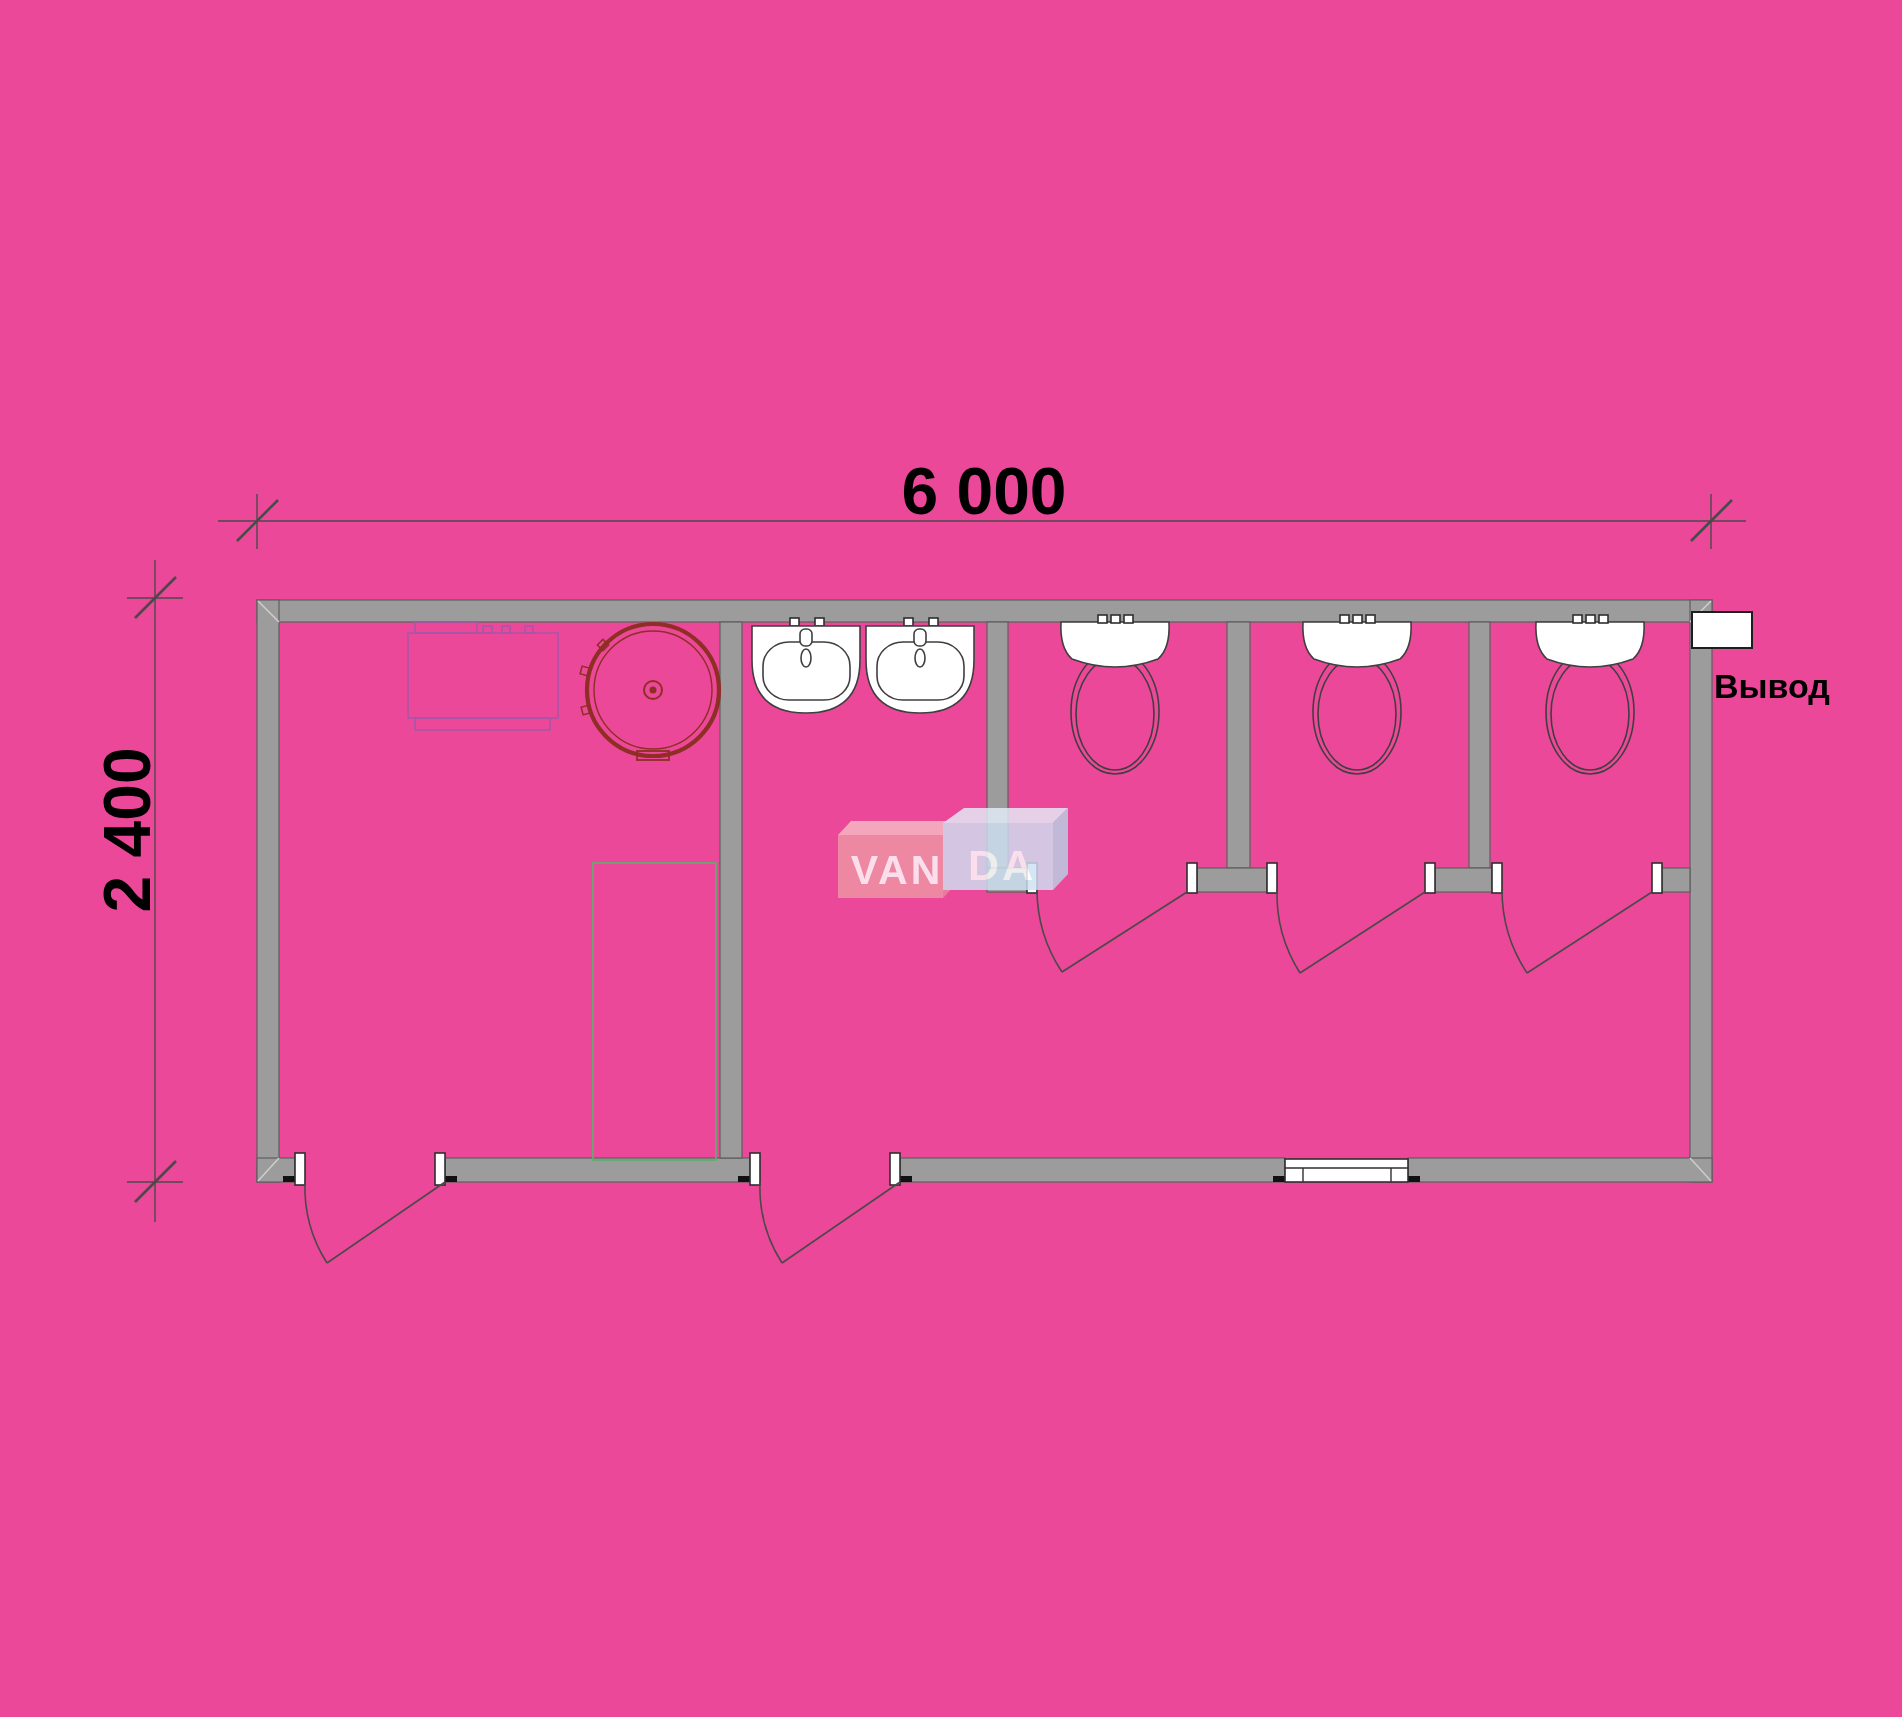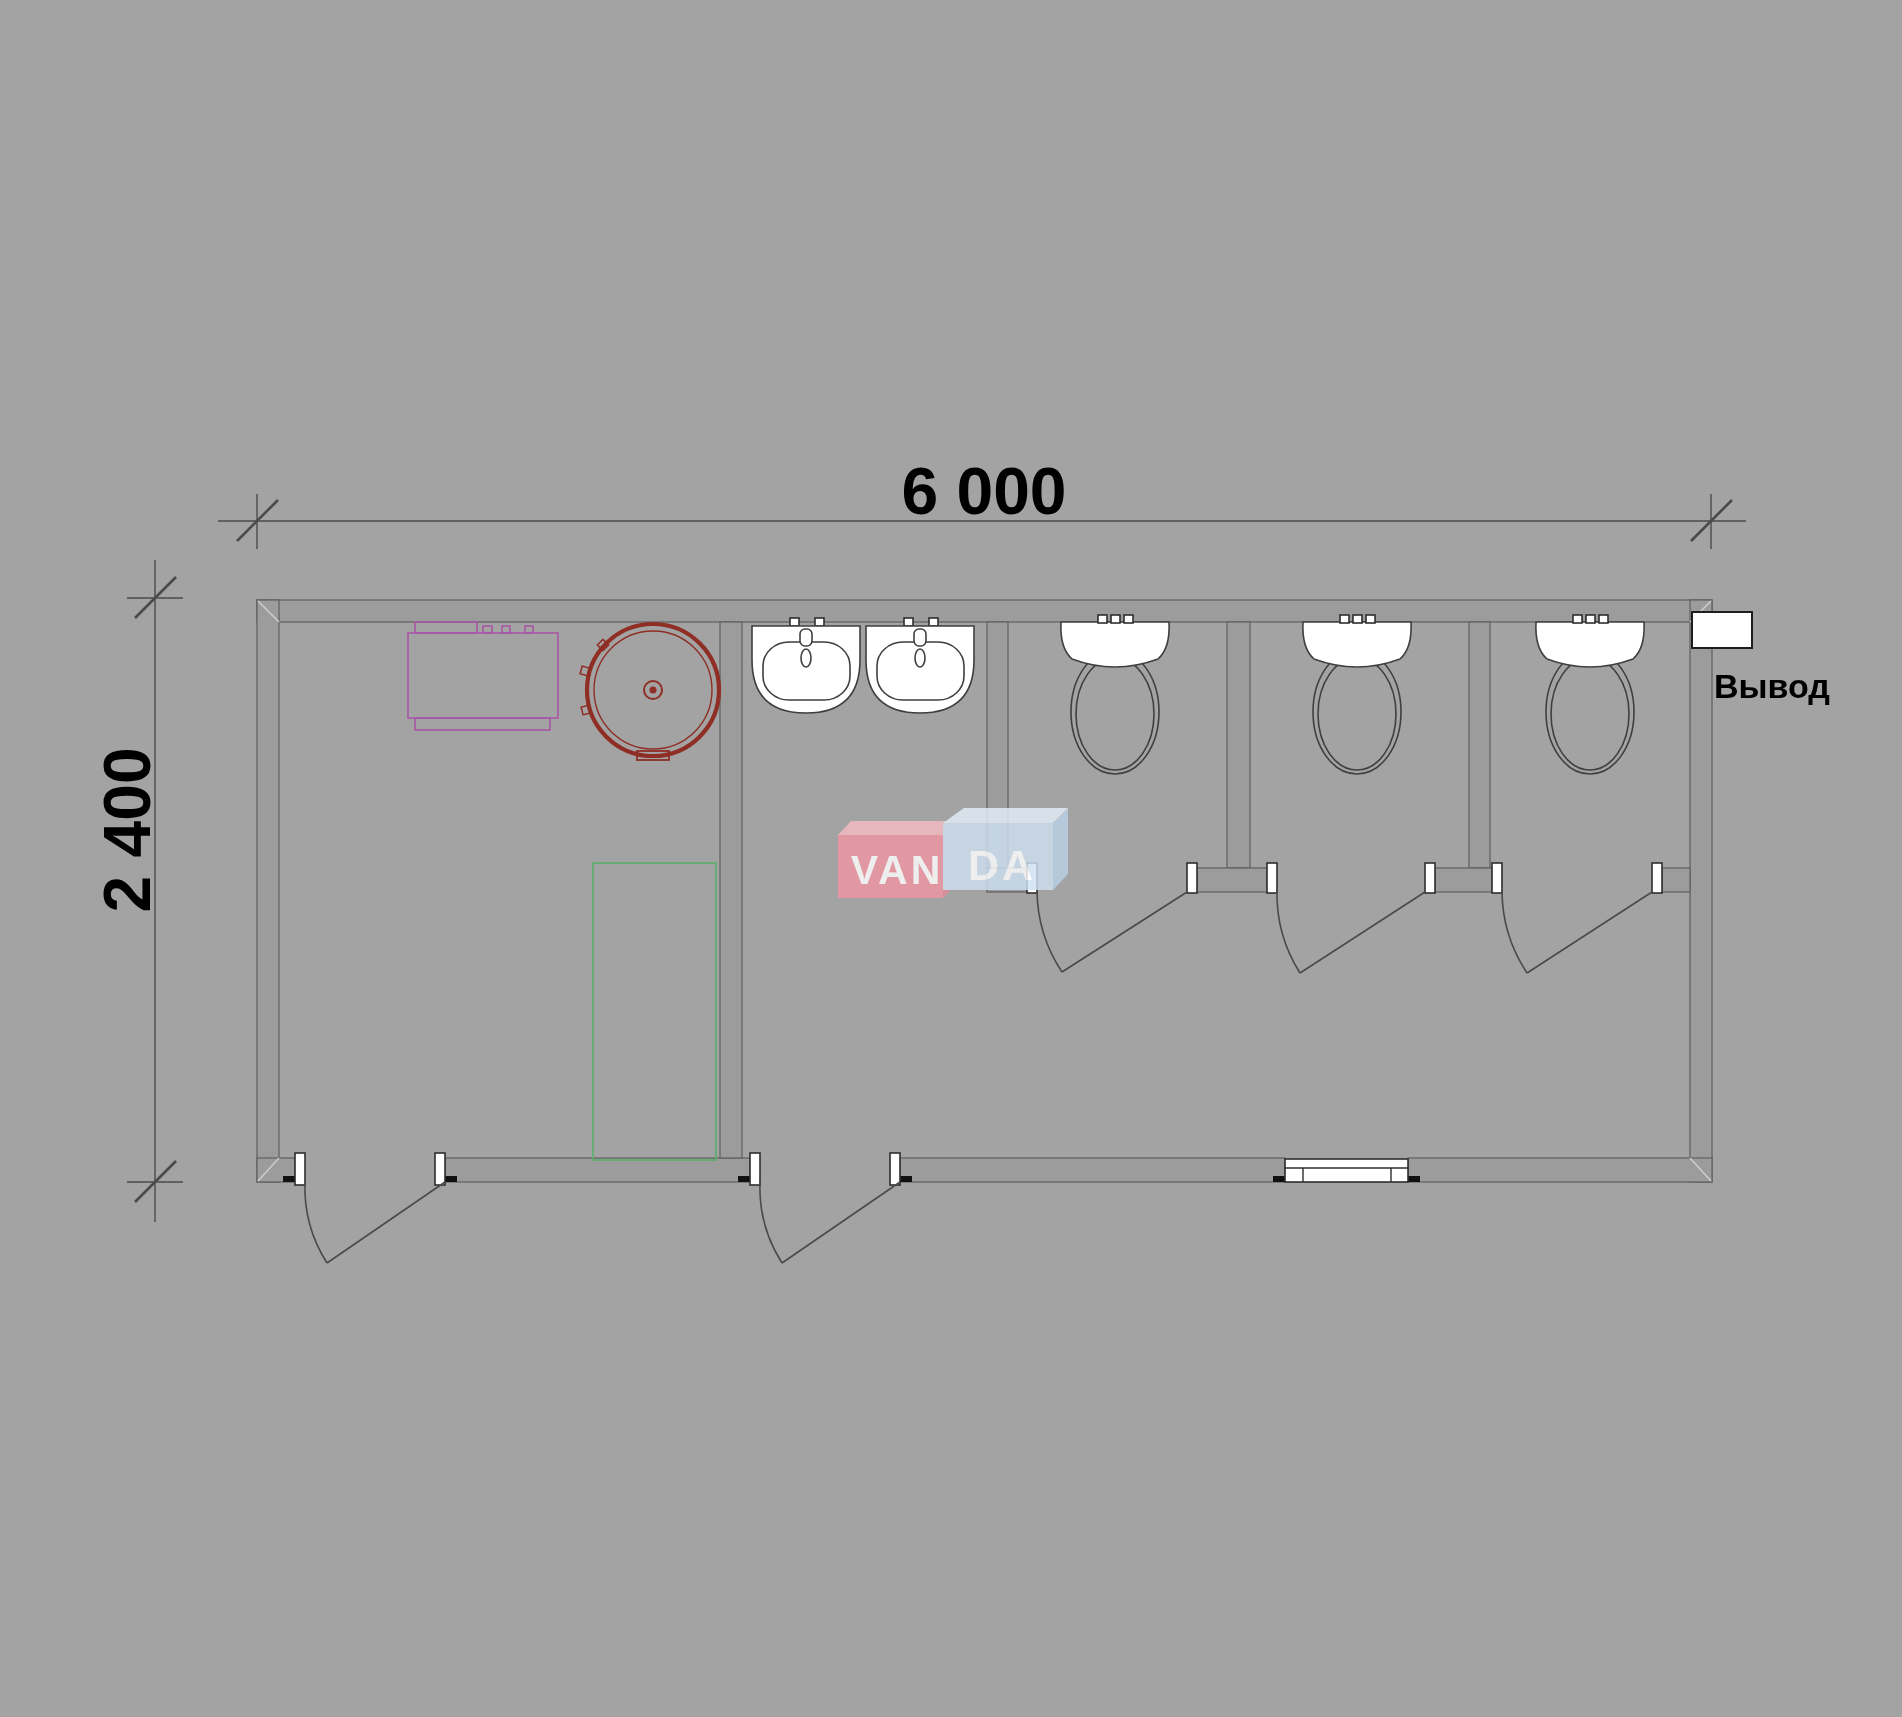--- a/index.html
+++ b/index.html
@@ -1,19 +1,19 @@
 <!DOCTYPE html>
 <html><head>
 <meta charset="utf-8">
 <style>
   html,body{margin:0;padding:0;background:#ffffff;}
   .canvas{
     position:relative;
     width:1902px;height:1717px;
-    background:#a3a3a3;
+    background:#ec4899;
     font-family:"Liberation Sans", sans-serif;
     overflow:hidden;
   }
   svg{position:absolute;left:0;top:0;}
   text{font-family:"Liberation Sans", sans-serif;}
   .dim-text{font-weight:bold;font-size:66px;fill:#000000;}
   .outlet-text{font-weight:bold;font-size:34px;fill:#000000;}
   .wm-text{font-weight:bold;fill:#ffffff;letter-spacing:3px;}
   .wm-left{font-size:41px;}
   .wm-right{font-size:43px;}

